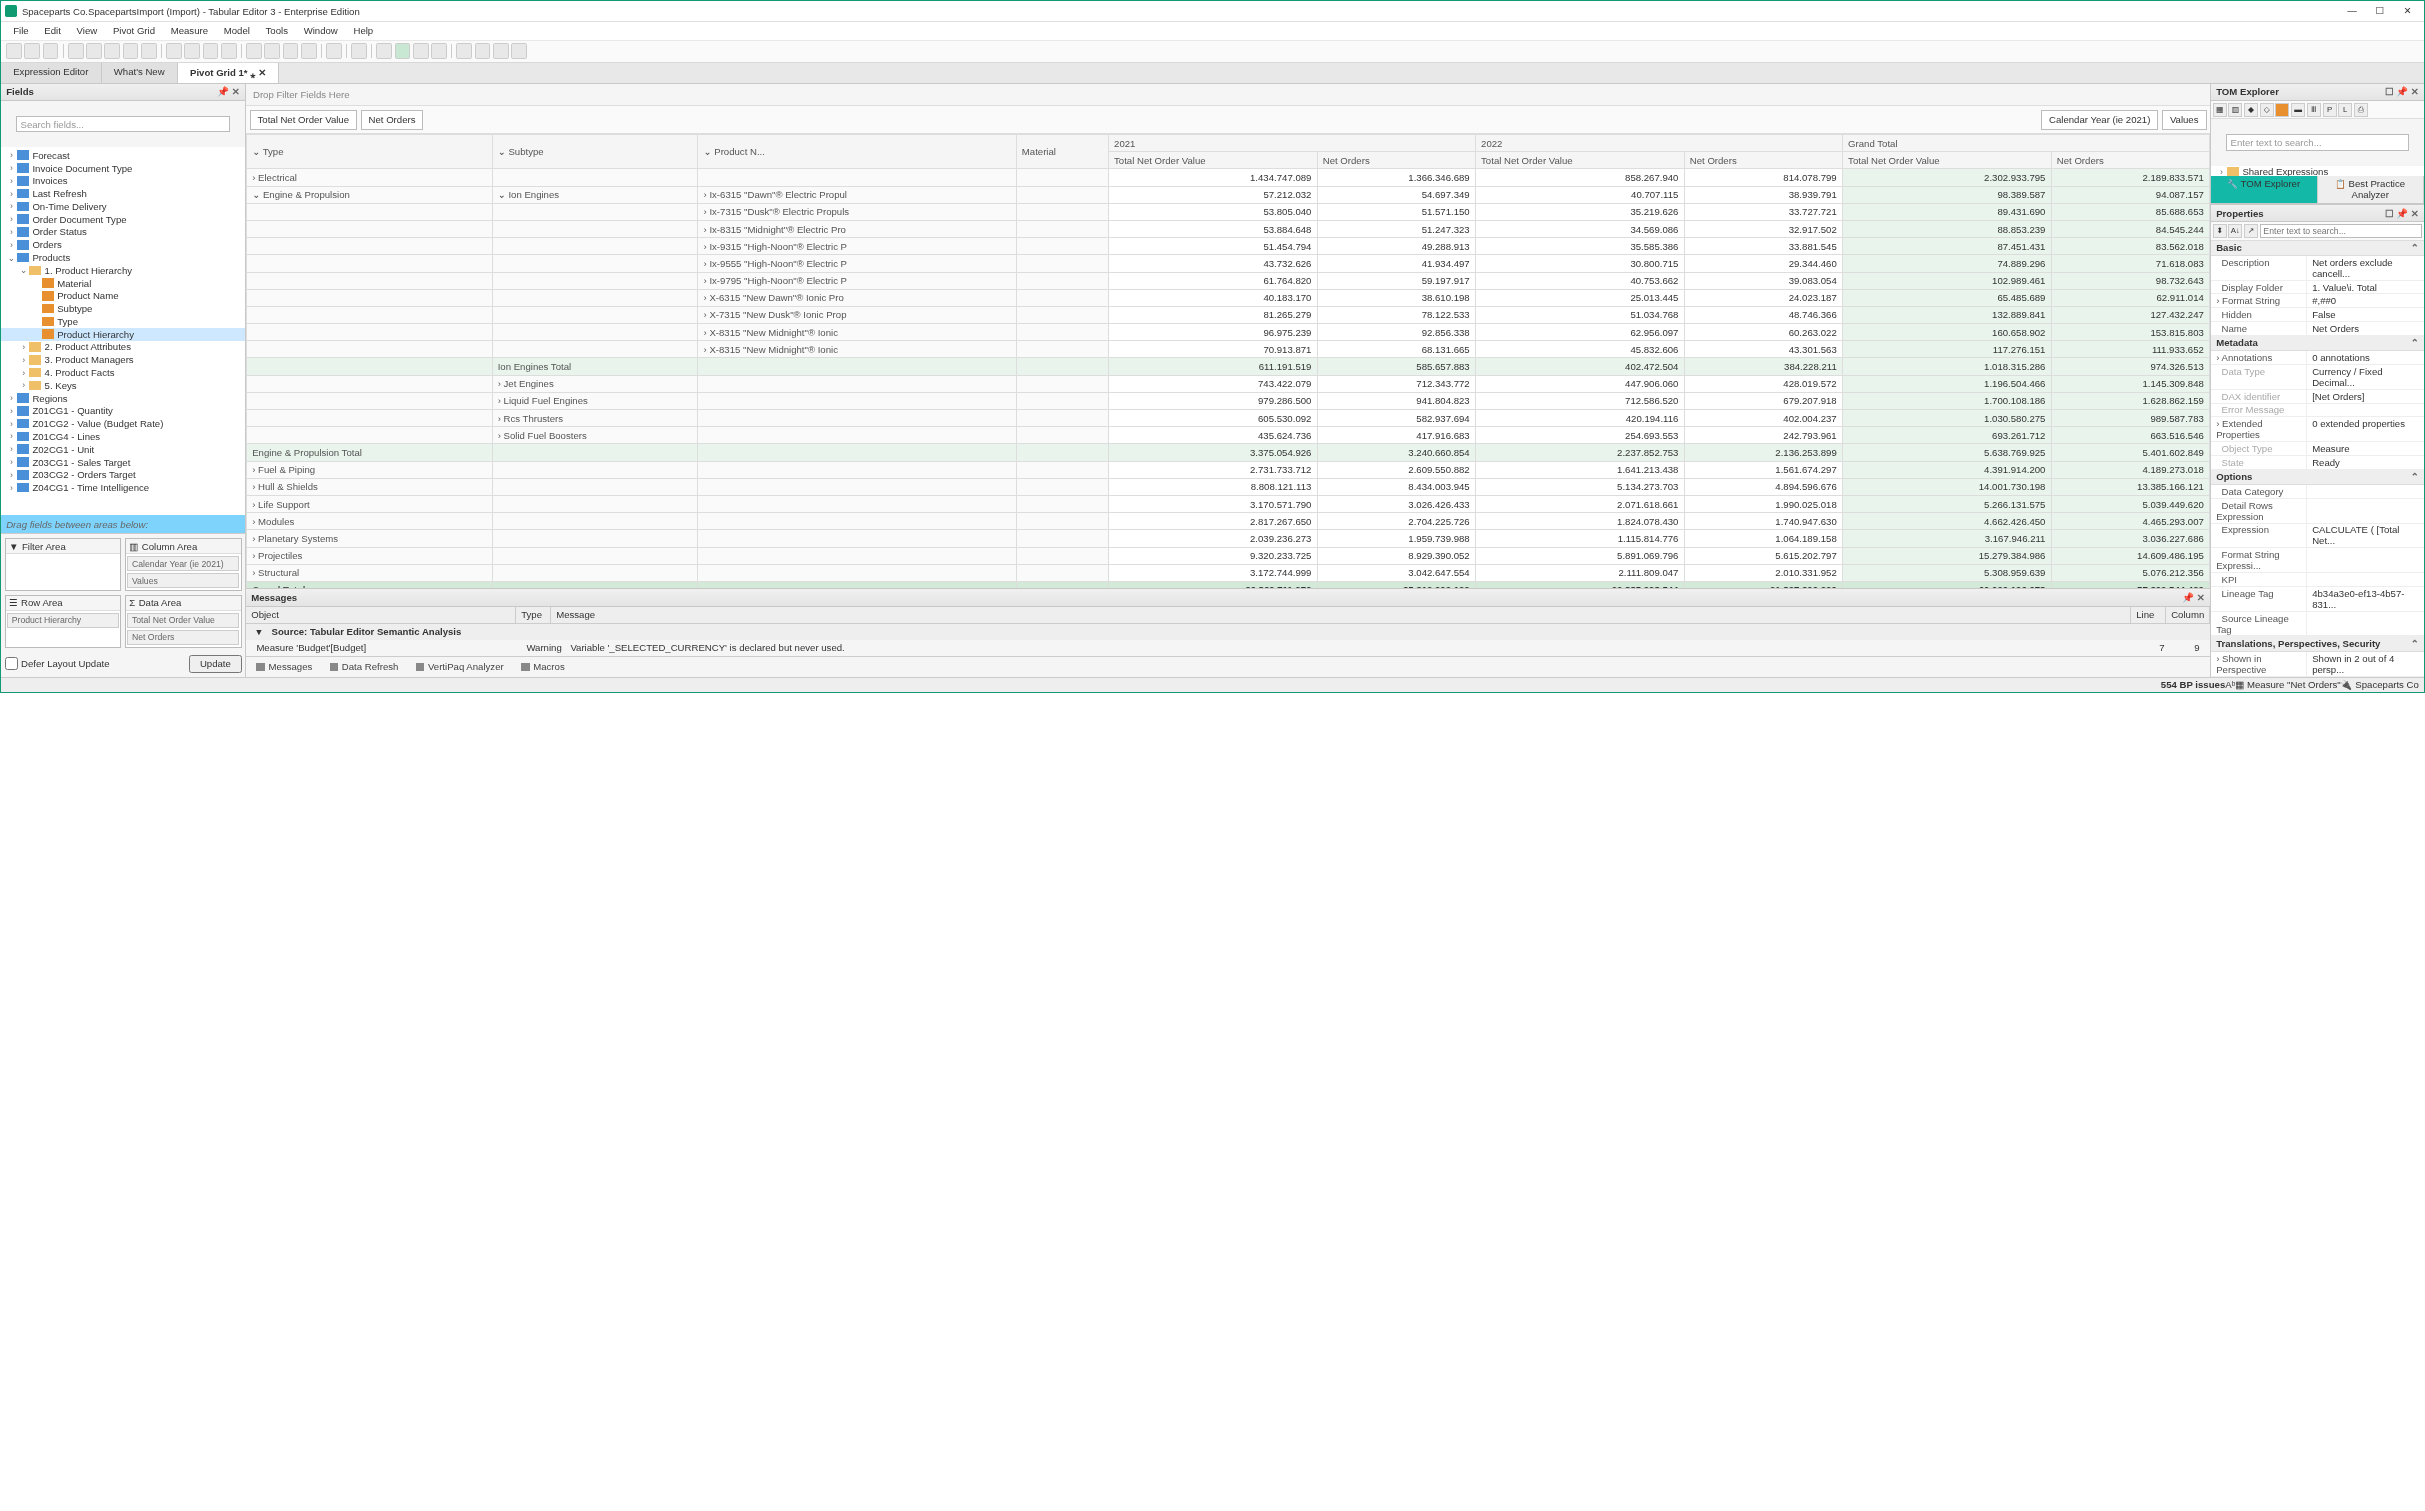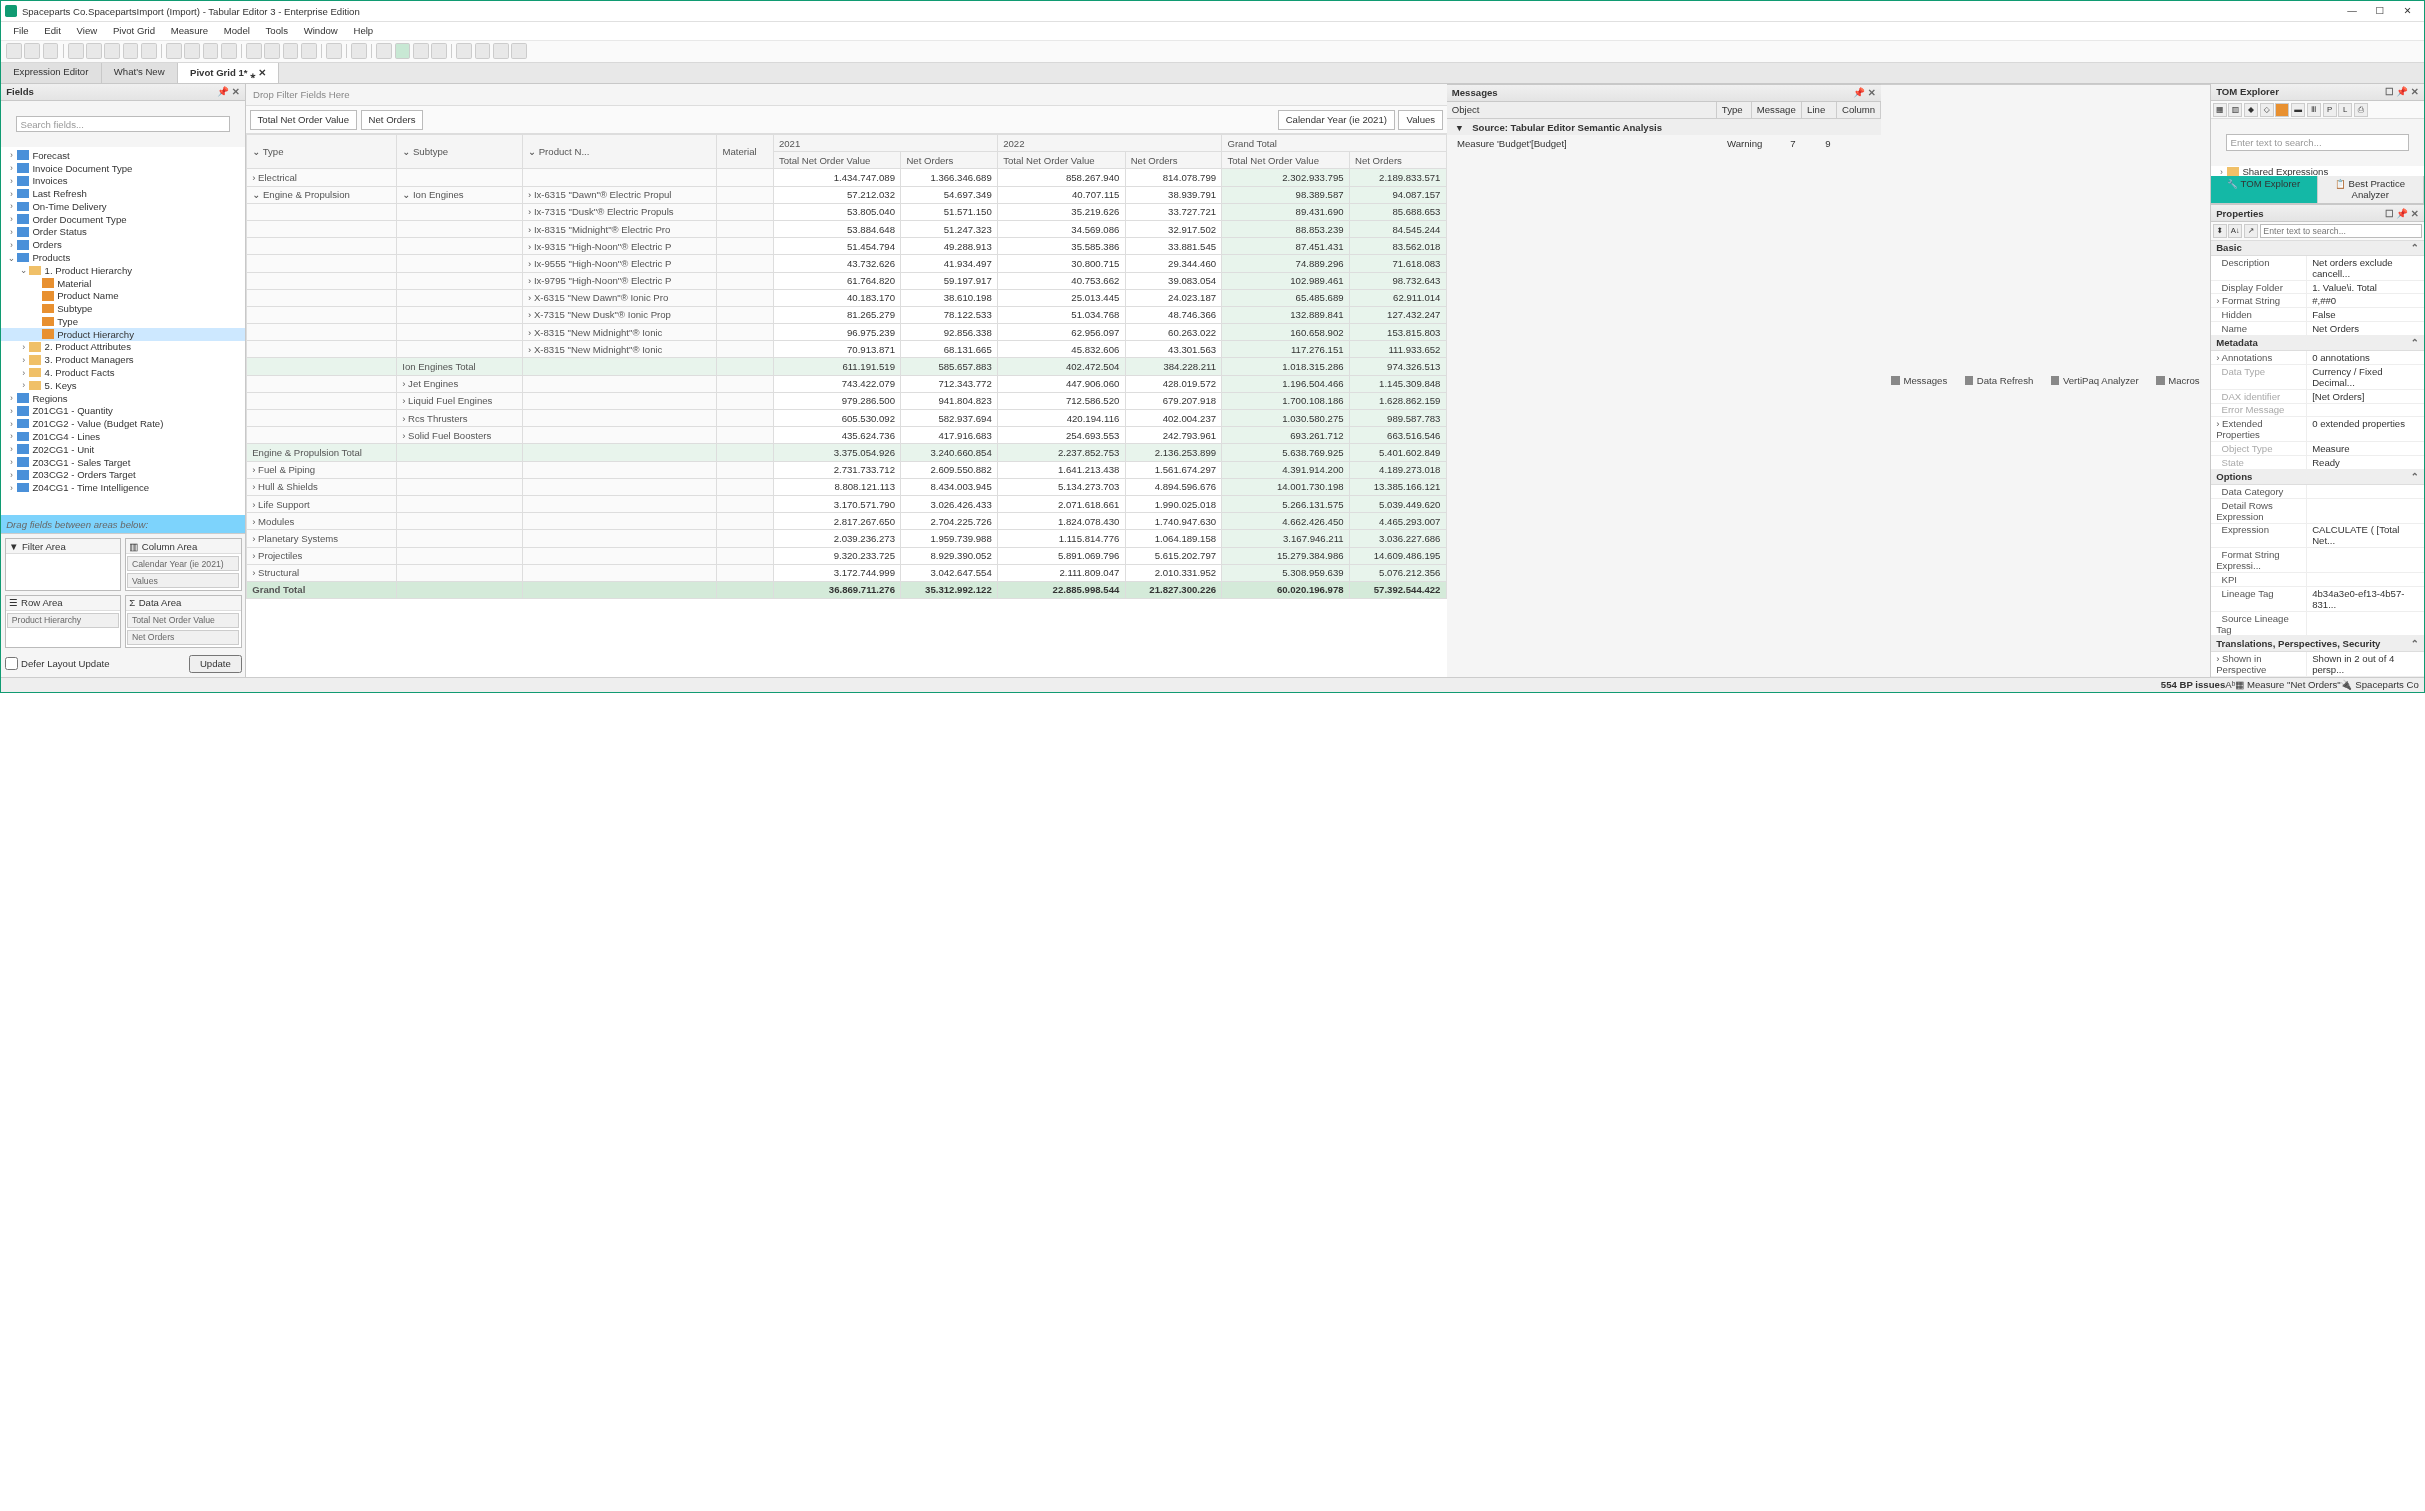--- a/index.html
+++ b/index.html
@@ -31,21 +31,21 @@
 .ic-folder{background:#f0c068}
 .ic-hier{background:#e89030}
 .ic-table{background:#888}
 .drag-hint{padding:3.5px 5.2px;color:#666;font-style:italic;background:#7dd3fc}
 .areas{display:grid;grid-template-columns:1fr 1fr;gap:3.5px;padding:3.5px;background:#f5f5f5;border-top:0.9px solid #ccc}
 .area{border:0.9px solid #bbb;background:#fff;min-height:49px}
 .area-title{padding:1.7px 3.5px;background:#f5f5f5;border-bottom:0.9px solid #ddd;font-size:8.7px;display:flex;align-items:center;gap:3.5px}
 .area-item{margin:1.7px;padding:1.7px 3.5px;background:#f0f0f0;border:0.9px solid #ccc;color:#666;font-size:8.7px}
 .defer{display:flex;align-items:center;gap:3.5px;padding:3.5px;background:#f5f5f5}
 .defer button{margin-left:auto;padding:1.7px 8.7px}
-.center{flex:1;display:flex;min-width:0}
+.center{flex:1;display:flex;flex-direction:column;min-width:0}
 .pivot{flex:1;overflow:auto;background:#fff}
 .drop-hint{padding:5.2px 7px;color:#888;background:#f5f5f5;border-bottom:0.9px solid #ddd}
 .pivot-filters{display:flex;gap:3.5px;padding:3.5px;background:#fafafa;border-bottom:0.9px solid #ddd}
 .pf{padding:3.5px 7px;border:0.9px solid #bbb;background:#fff;cursor:pointer}
 .pf.r{margin-left:auto}
 table.pv{border-collapse:collapse;width:100%}
 table.pv th,table.pv td{border:0.9px solid #ddd;padding:2.6px 5.2px;white-space:nowrap}
 table.pv th{background:#f5f5f5;font-weight:normal;text-align:left;color:#555}
 table.pv td{text-align:right}
 table.pv td.lbl{text-align:left;color:#555;background:#fafafa}
@@ -675,20 +675,21 @@
           <span style="width:35px">Line</span>
           <span style="width:44px">Column</span>
         </div>
         <div class="msg-row" style="background:#eee;font-weight:bold">
           <span>▾</span>
             <span>Source: Tabular Editor Semantic Analysis</span>
         </div>
         <div class="msg-row">
           <span style="width:270px">Measure 'Budget'[Budget]</span>
           <span style="width:44px">Warning</span>
+          <span style="flex:1">Variable '_SELECTED_CURRENCY' is declared but never used.</span>
           <span style="width:35px;text-align:right">7</span>
           <span style="width:35px;text-align:right">9</span>
         </div>
       </div>
       <div class="bottom-tabs" id="bottom-tabs">
           <div class="bottom-tab"><span class="bi"></span>Messages</div>
           <div class="bottom-tab"><span class="bi"></span>Data Refresh</div>
           <div class="bottom-tab"><span class="bi"></span>VertiPaq Analyzer</div>
           <div class="bottom-tab"><span class="bi"></span>Macros</div>
         </div>

